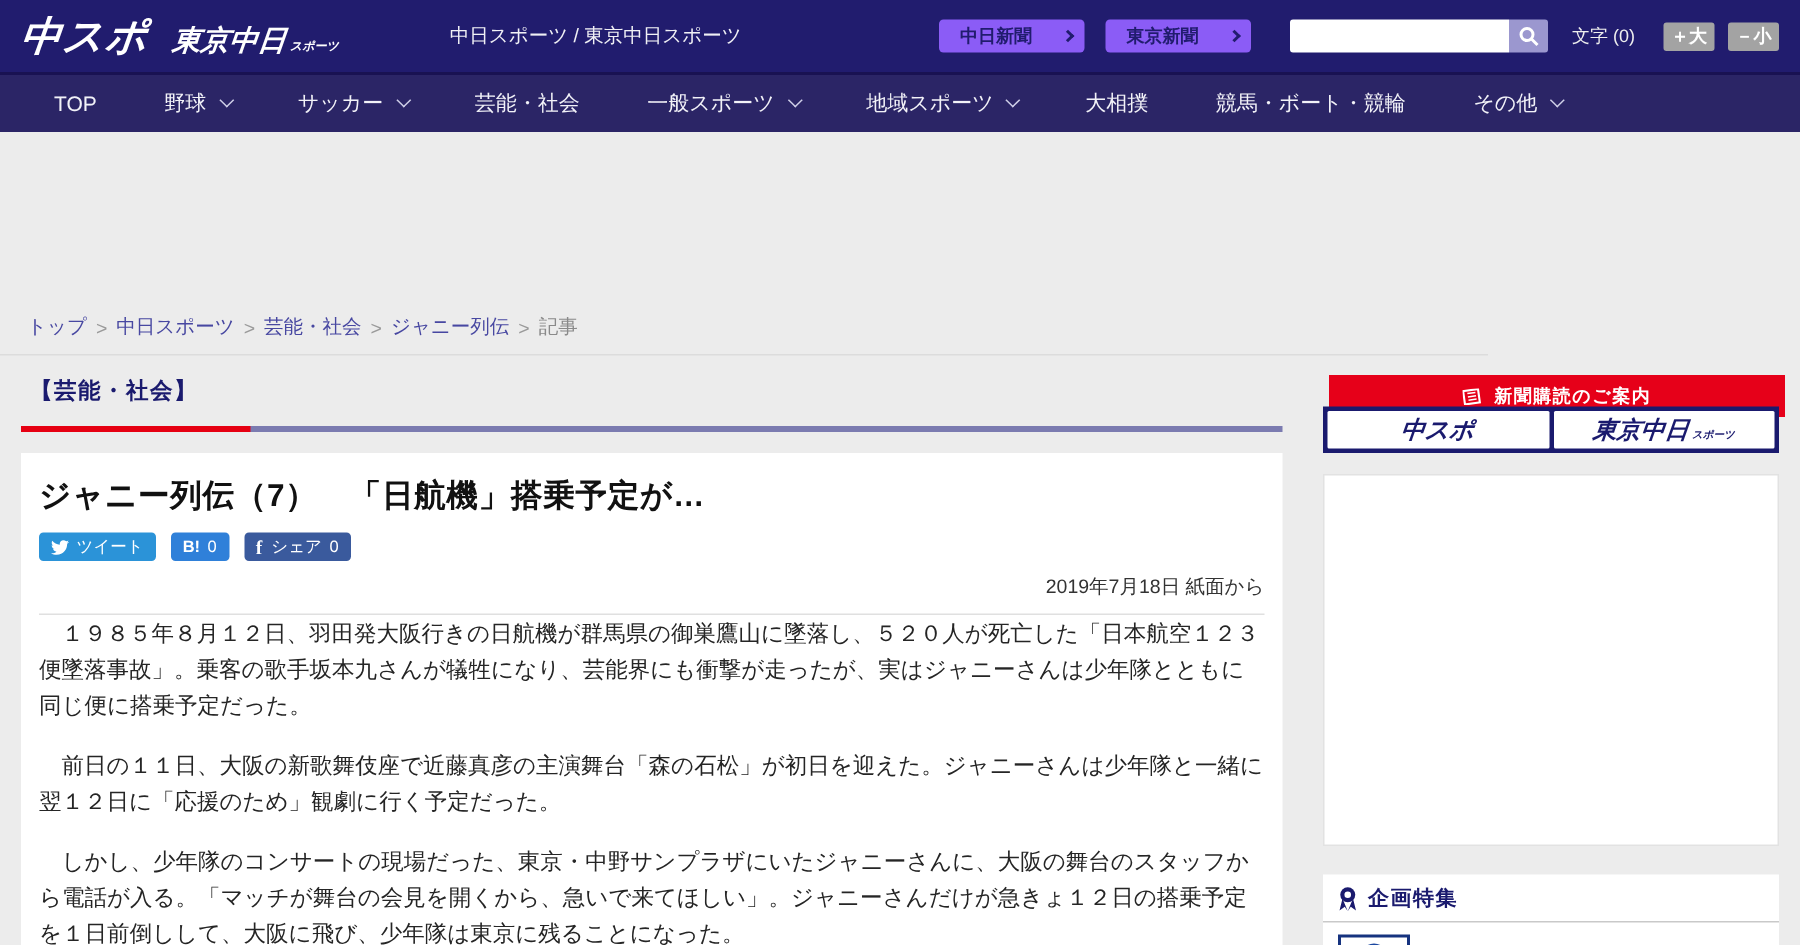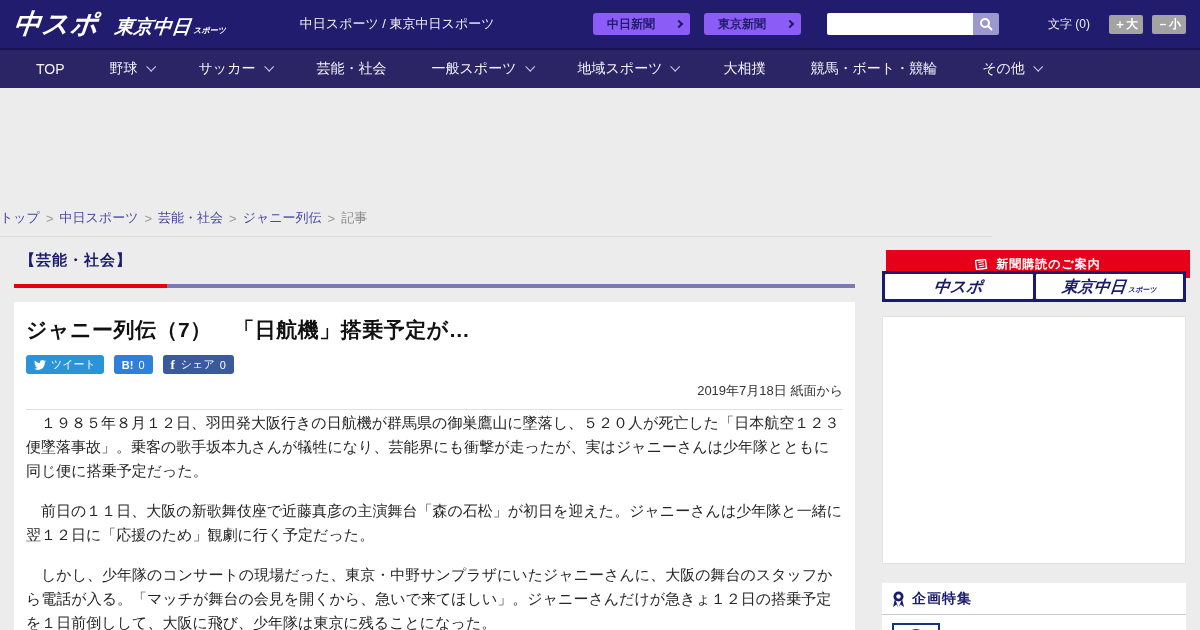--- a/index.html
+++ b/index.html
@@ -39,21 +39,21 @@
   .search-wrap { display:flex; margin-left:12px; }
   .search-input {
     width:146px; height:22px; border:none; background:#fff; outline:none;
     font-size:12px; padding:0 6px; border-radius:2px 0 0 2px;
   }
   .search-btn {
     width:26px; height:22px; background:#9b97cf; border:none; cursor:pointer;
     display:flex; align-items:center; justify-content:center; border-radius:0 2px 2px 0;
   }
   .fontsize { display:flex; align-items:center; margin-left:16px; }
-  .fontsize-label { color:#eee; font-size:12px; margin-right:10px; white-space:nowrap;margin-left:33px; }
+  .fontsize-label { color:#eee; font-size:12px; margin-right:10px; white-space:nowrap; }
   .fs-btn {
     min-width:31px; height:19px; background:#a3a3a3; color:#fff; font-size:12px;
     font-weight:bold; border:none; border-radius:2px; margin-left:9px; cursor:pointer;
     display:flex; align-items:center; justify-content:center; padding:0 5px;
   }
 
   
   .nav {
     position:absolute; top:48px; left:0; width:1200px; height:40px;
     background:#2b2566; border-top:2px solid #191252;
@@ -63,21 +63,21 @@
   .chev-down {
     width:7px; height:7px; border-right:1.5px solid #cfcfe8; border-bottom:1.5px solid #cfcfe8;
     transform:rotate(45deg) translateY(-1px); display:inline-block; margin-left:9px; margin-top:-4px;
   }
 
   
   .adzone { position:absolute; top:90px; left:0; width:1200px; height:110px; background:#ececec; }
   .breadcrumb {
     position:absolute; top:200px; left:0; width:992px; height:37px;
     border-bottom:1px solid #dcdcdc; display:flex; align-items:center;
-    font-size:13px;
+    padding-left:18px; font-size:13px;
   }
   .bc-link { color:#4747a1; text-decoration:none; cursor:pointer; }
   .bc-sep { color:#9a9a9a; margin:0 6px; }
   .bc-current { color:#8a8a8a; }
 
   
   .section-label {
     position:absolute; top:251px; left:20px; font-size:15px; font-weight:bold;
     color:#1a1a6e; letter-spacing:1px;
   }

